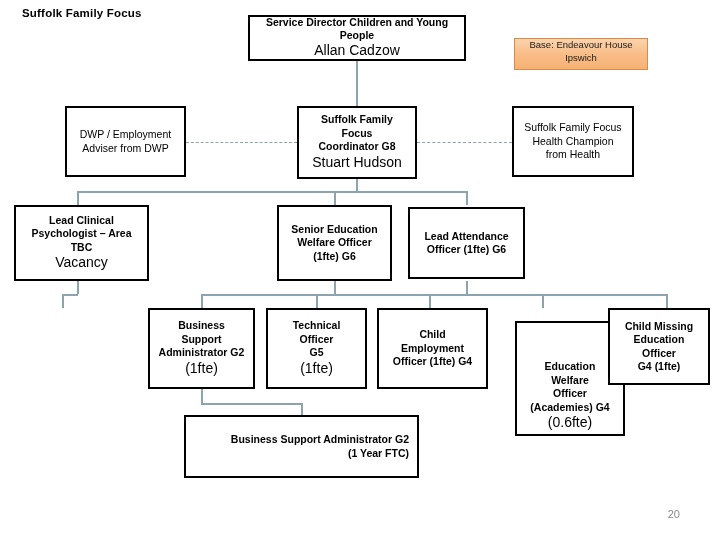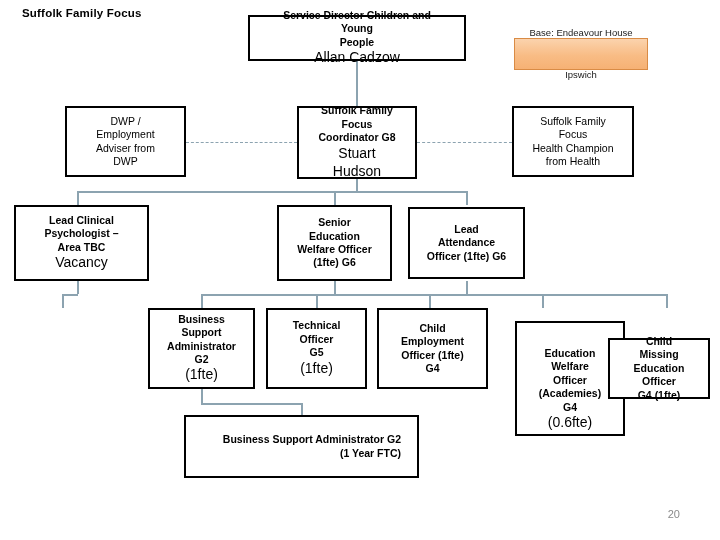--- a/index.html
+++ b/index.html
@@ -32,21 +32,21 @@
     box-sizing: border-box;
     border: 2.5px solid #000000;
     background: #ffffff;
     display: flex;
     flex-direction: column;
     align-items: center;
     justify-content: center;
     text-align: center;
     color: #000000;
     line-height: 1.28;
-    padding: 2px 16px;
+    padding: 2px 8px;
   }
   .node .l1 {
     font-size: 10.5px;
     font-weight: bold;
   }
   .node .l2 {
     font-size: 10.5px;
     font-weight: bold;
   }
   .node .sub {
@@ -60,26 +60,25 @@
     font-size: 10.5px;
   }
   .callout {
     position: absolute;
     box-sizing: border-box;
     border: 1px solid #d98b45;
     background: linear-gradient(180deg, #fbd3ad 0%, #f8bc85 55%, #f6b174 100%);
     display: flex;
     flex-direction: column;
     align-items: center;
-    justify-content: center;
+    justify-content: flex-start;
     text-align: center;
     font-size: 9.5px;
     color: #1a1a1a;
     line-height: 1.35;
-    gap: 29px;
   }
   .conn {
     position: absolute;
     background: #8ca3b0;
   }
   .conn.h { height: 1.5px; }
   .conn.v { width: 1.5px; }
   .dash {
     position: absolute;
     height: 0;
@@ -194,21 +193,21 @@
     <div class="l2">Officer (1fte) G4</div>
   </div>
 
   <div class="node" style="left:515px; top:308px; width:110px; height:115px; justify-content:flex-end; padding-top:23px;margin-top:13px;">
     <div class="l1">Education Welfare</div>
     <div class="l2">Officer</div>
     <div class="l2">(Academies) G4</div>
     <div class="sub">(0.6fte)</div>
   </div>
 
-  <div class="node" style="left:608px; top:308px; width:102px; height:61px;margin-top:30px;">
+  <div class="node" style="left:608px; top:308px; width:102px; height:77px;">
     <div class="l1">Child Missing</div>
     <div class="l2">Education Officer</div>
     <div class="l2">G4 (1fte)</div>
   </div>
 
   <div class="node" style="left:184px; top:415px; width:235px; height:63px;align-items:flex-end;">
     <div class="l1">Business Support Administrator G2</div>
     <div class="l2">(1 Year FTC)</div>
   </div>
 

